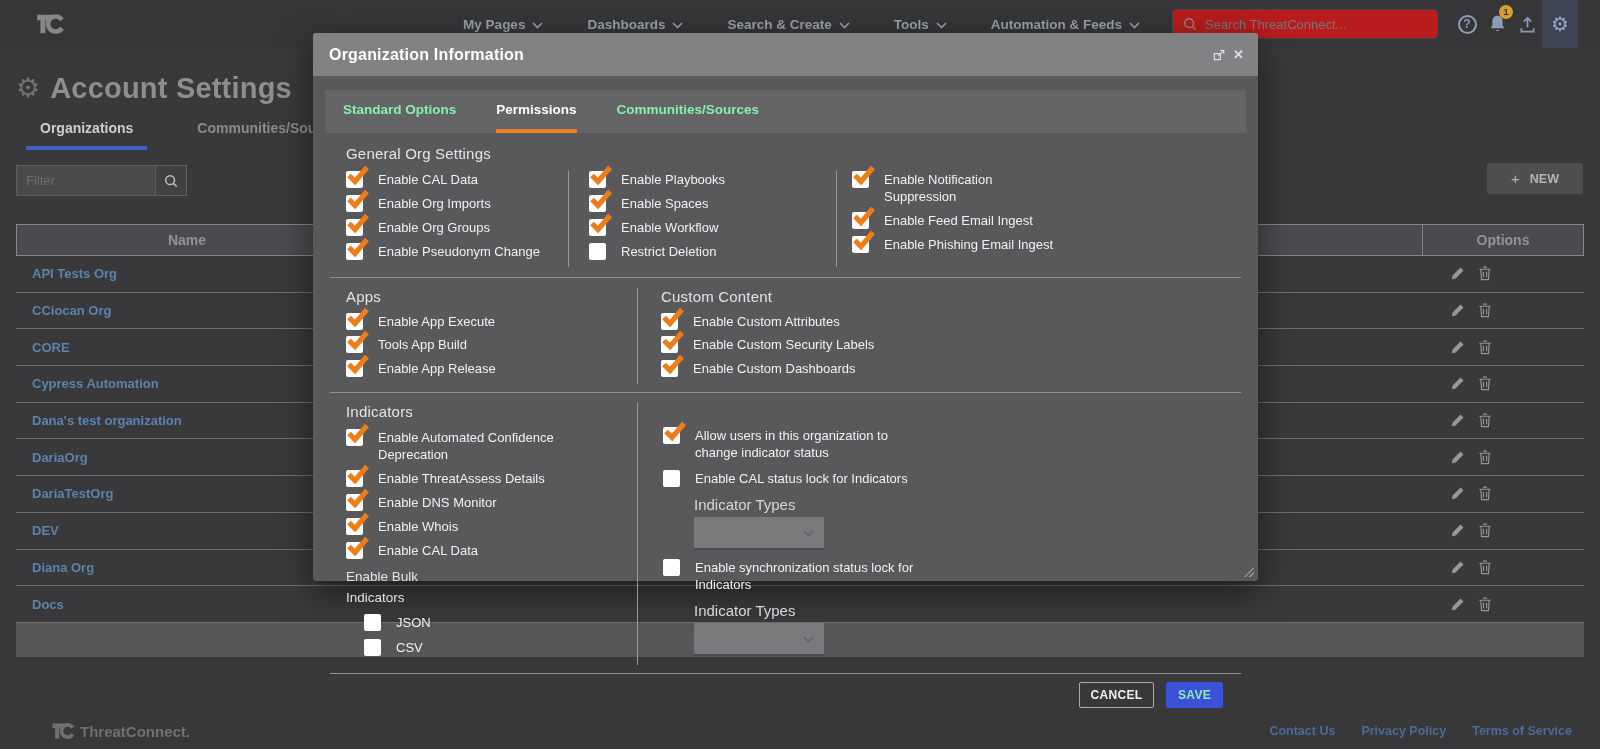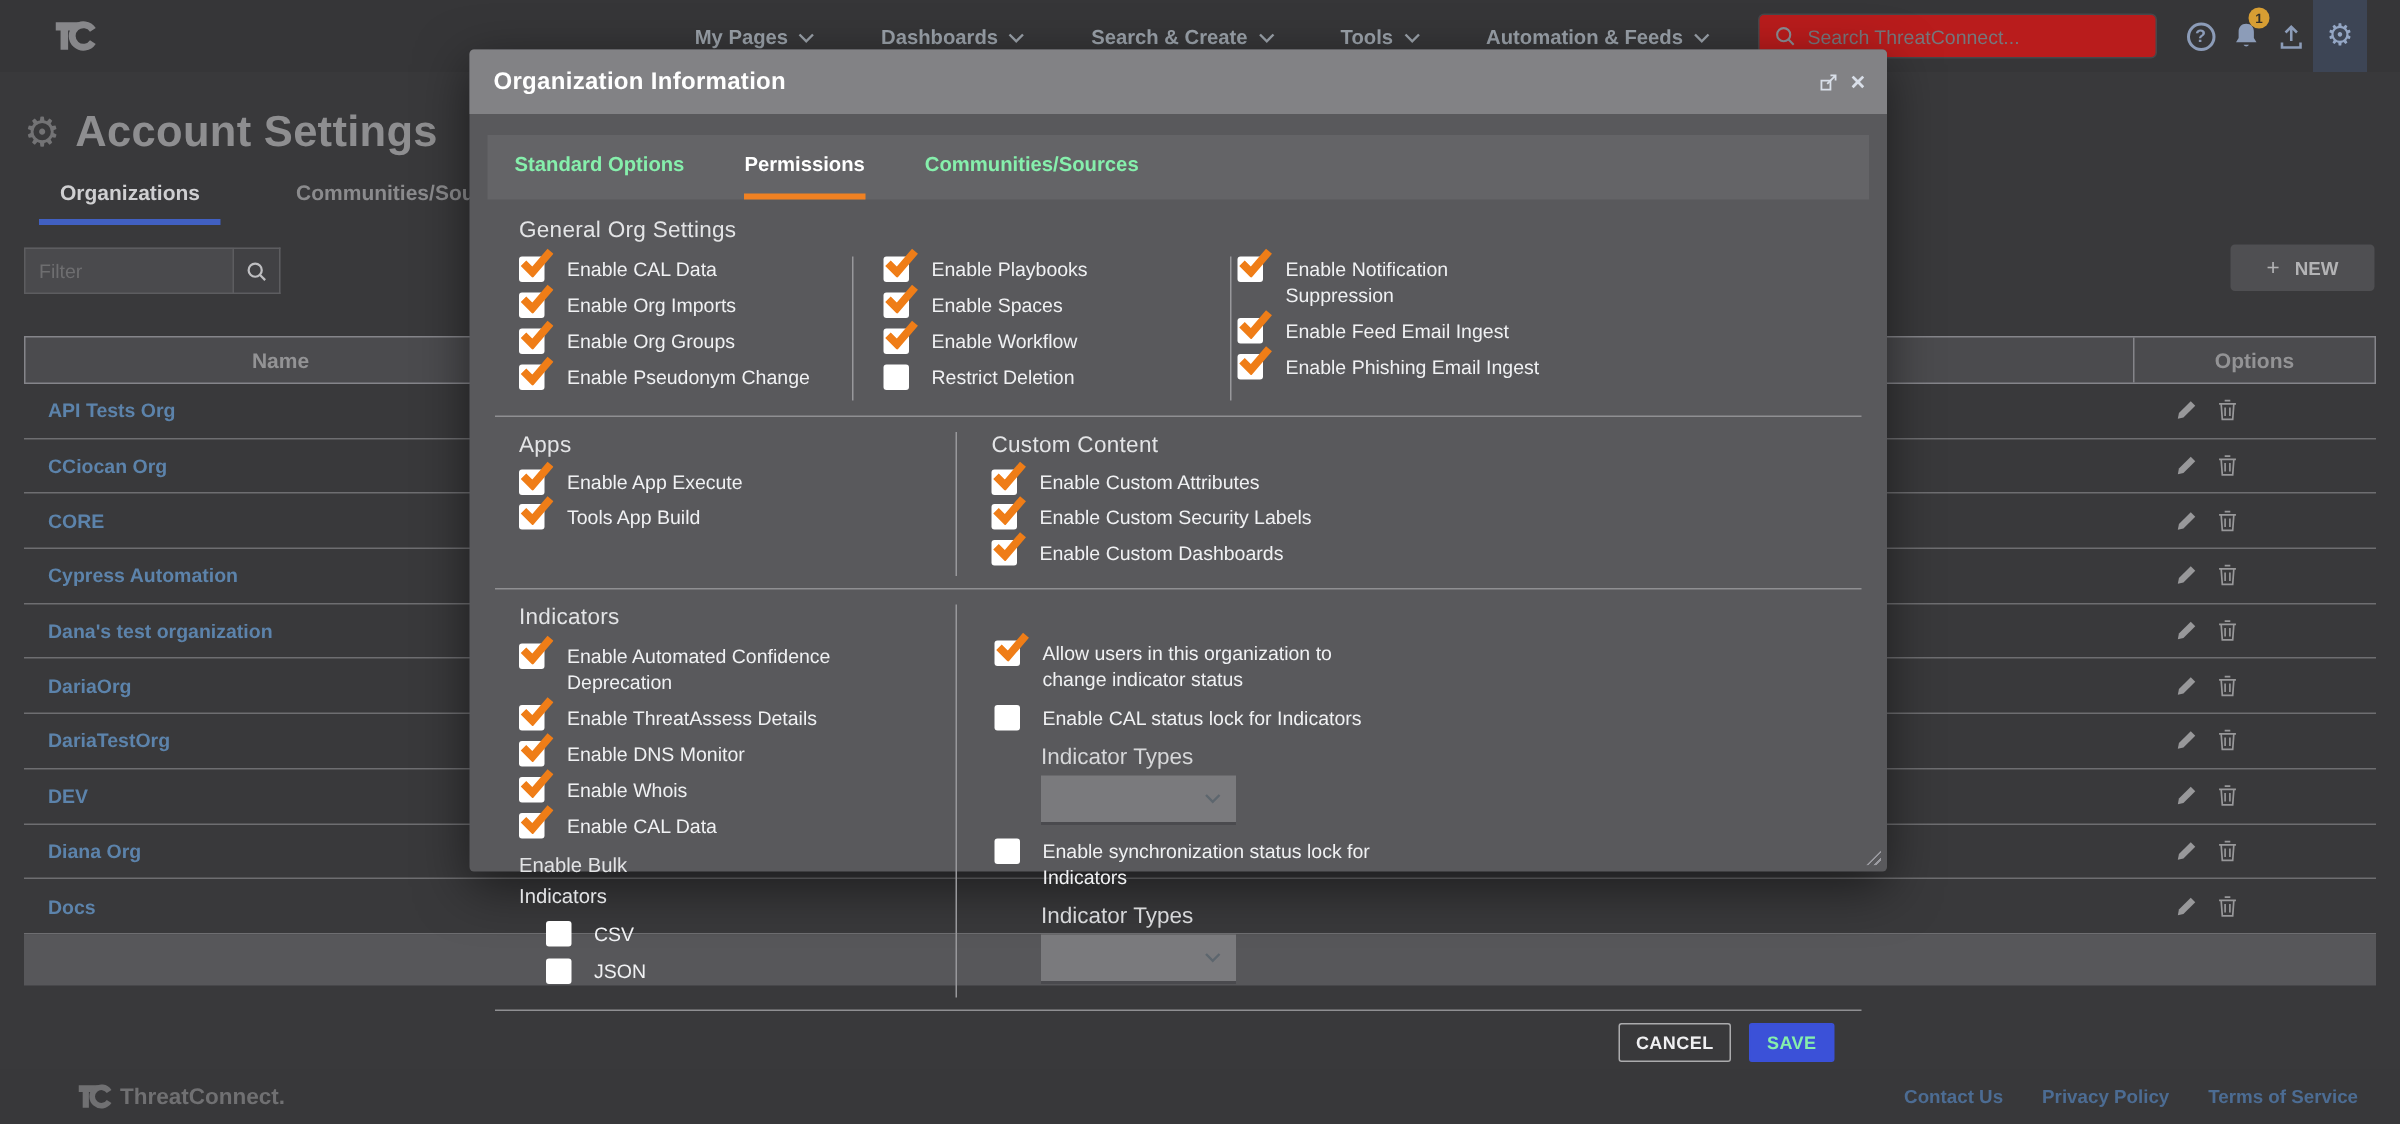--- a/index.html
+++ b/index.html
@@ -96,21 +96,21 @@
   .hr { border-top:1px solid #8f8f92; }
 
   .cols { display:flex; align-items:stretch; }
   .vcol { border-left:1px solid #98989b; }
 
   
   .gen { padding-top:12px; padding-bottom:10px; }
   .gen .sec-title { margin-left:16px; margin-bottom:9px; }
   .g1 { width:238px; padding-left:16px; }
   .g2 { width:252px; padding-left:20px; }
-  .g3 { padding-left:4px; }
+  .g3 { padding-left:15px;margin-left:16px; }
   .g3 .cb-label { max-width:180px; }
 
   .cb-row { display:flex; align-items:flex-start; margin-bottom:6px; min-height:17px; cursor:pointer; }
   .cb { width:17px; height:17px; background:#ffffff; border-radius:2px; position:relative; flex:none; }
   .cb svg { position:absolute; left:1px; top:-6px; }
   .cb-label { margin-left:15px; color:#f0f1f3; font-size:13px; line-height:1.3; padding-top:1px; }
 
   
   .two-sec { padding-top:10px; padding-bottom:8px; }
   .a1 { width:307px; padding-left:16px; }
@@ -563,20 +563,28 @@
               <span class="cb-label">Enable App Execute</span>
             </div>
             <div class="cb-row">
               <span class="cb">
                 <svg width="22" height="20" viewBox="0 0 22 20">
                   <polyline points="2,10.5 8,16.5 20,2.5" fill="none" stroke="#EF7D17" stroke-width="5.2"></polyline>
                 </svg>
               </span>
               <span class="cb-label">Tools App Build</span>
             </div>
+            <div class="cb-row">
+              <span class="cb">
+                <svg width="22" height="20" viewBox="0 0 22 20">
+                  <polyline points="2,10.5 8,16.5 20,2.5" fill="none" stroke="#EF7D17" stroke-width="5.2"></polyline>
+                </svg>
+              </span>
+              <span class="cb-label">Enable App Release</span>
+            </div>
           </div>
       </div>
       <div class="a2 vcol">
         <div class="sec-title">Custom Content</div>
         <div>
             <div class="cb-row">
               <span class="cb">
                 <svg width="22" height="20" viewBox="0 0 22 20">
                   <polyline points="2,10.5 8,16.5 20,2.5" fill="none" stroke="#EF7D17" stroke-width="5.2"></polyline>
                 </svg>
@@ -647,25 +655,25 @@
                   <polyline points="2,10.5 8,16.5 20,2.5" fill="none" stroke="#EF7D17" stroke-width="5.2"></polyline>
                 </svg>
               </span>
               <span class="cb-label">Enable CAL Data</span>
             </div>
           </div>
         <div class="bulk-label">Enable Bulk Indicators</div>
         <div class="bulk">
             <div class="cb-row">
               <span class="cb"></span>
+              <span class="cb-label">JSON</span>
+            </div>
+            <div class="cb-row">
+              <span class="cb"></span>
               <span class="cb-label">CSV</span>
-            </div>
-            <div class="cb-row">
-              <span class="cb"></span>
-              <span class="cb-label">JSON</span>
             </div>
           </div>
       </div>
       <div class="i2 vcol">
           <div class="cb-row">
             <span class="cb">
               <svg width="22" height="20" viewBox="0 0 22 20">
                 <polyline points="2,10.5 8,16.5 20,2.5" fill="none" stroke="#EF7D17" stroke-width="5.2"></polyline>
               </svg>
             </span>

